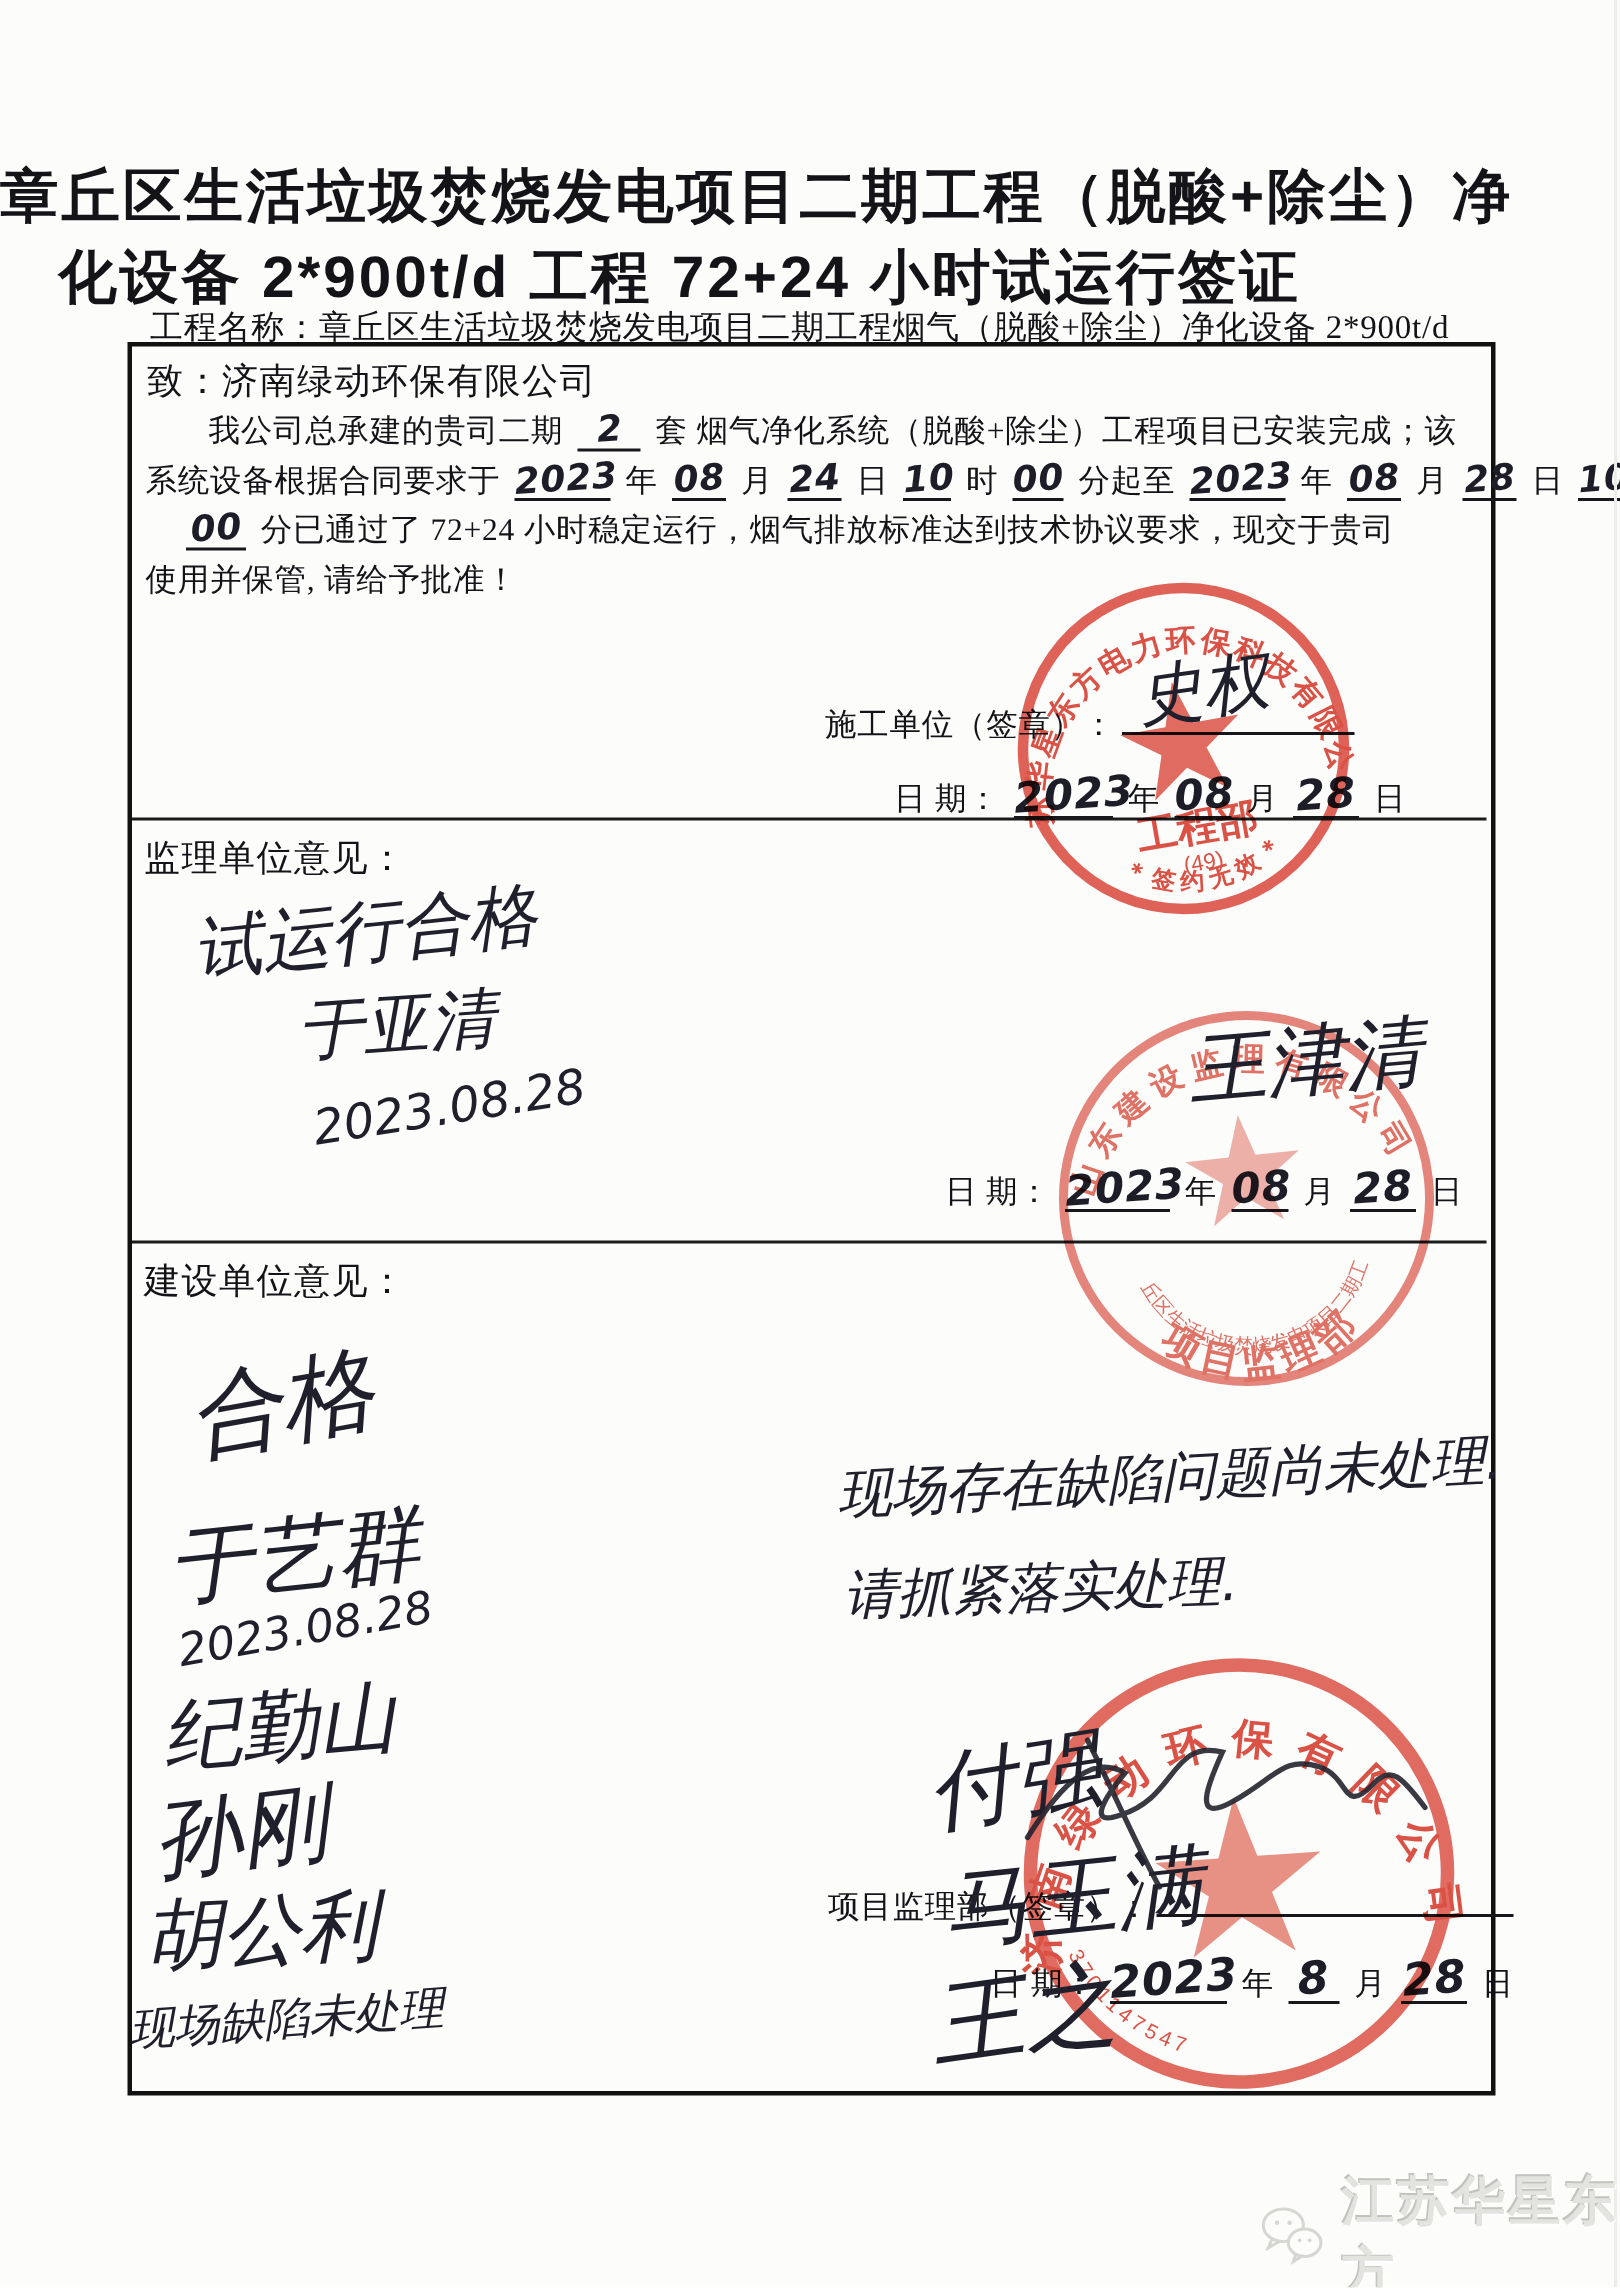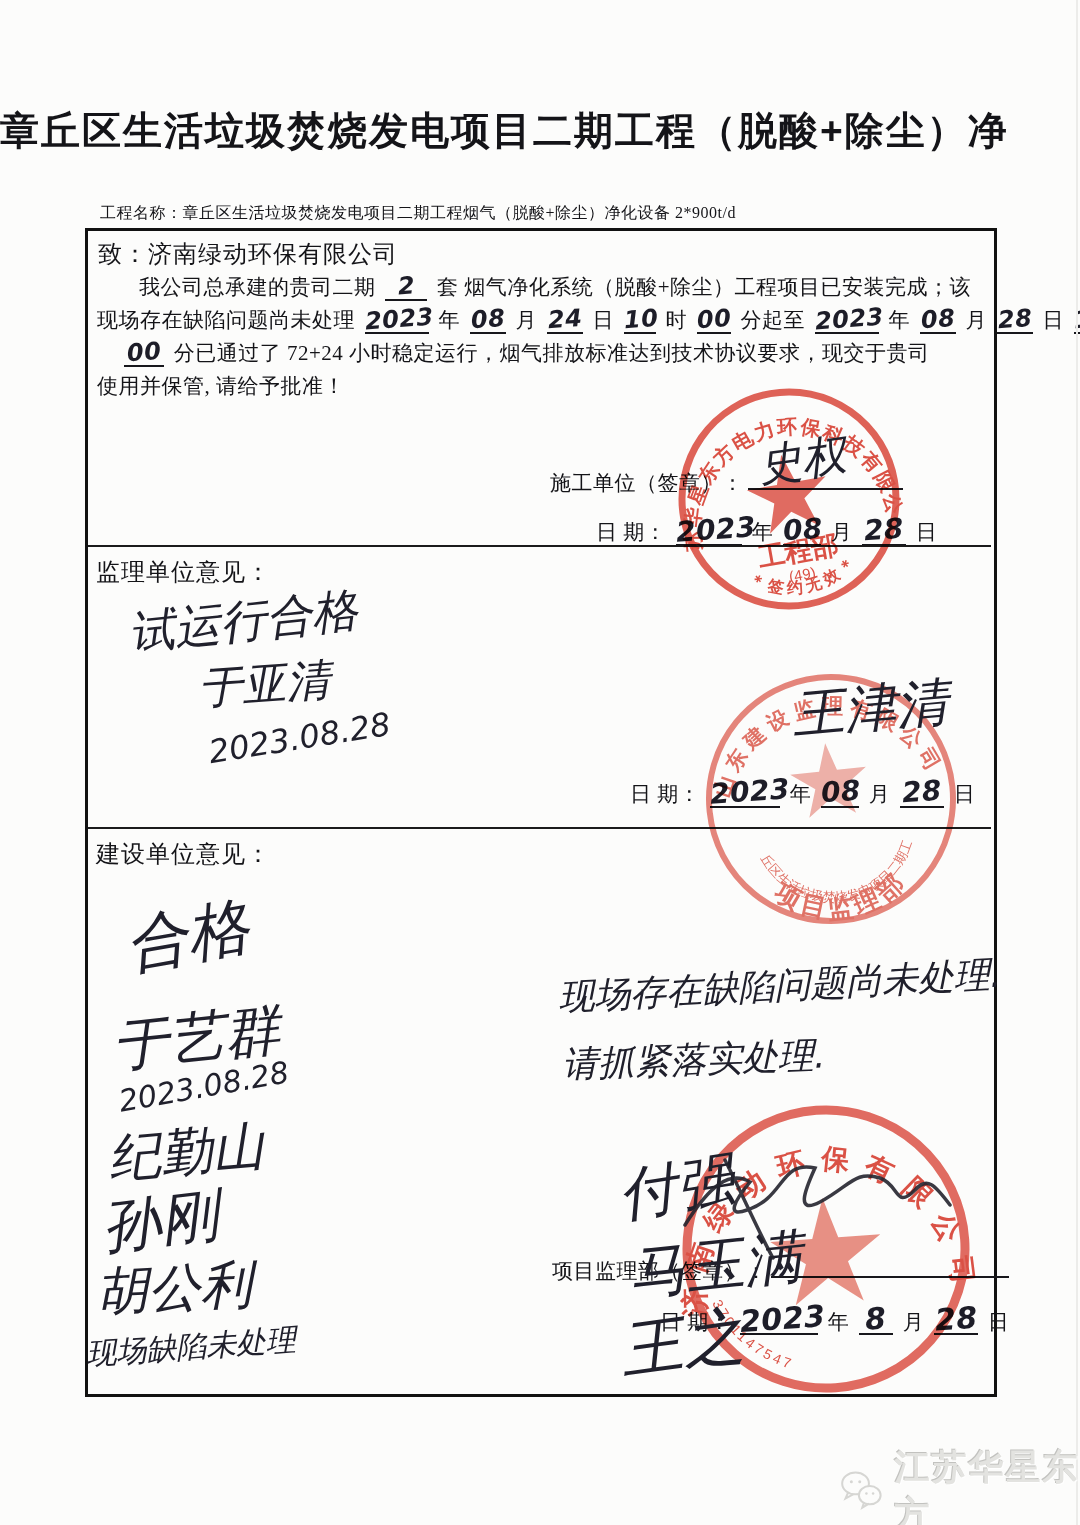--- a/index.html
+++ b/index.html
@@ -2,21 +2,21 @@
 <html><head>
 <meta charset="utf-8">
 <style>
   html,body{margin:0;padding:0;}
   body{background:#ffffff;}
   .page{position:relative;width:1080px;height:1525px;background:#fcfcfb;overflow:hidden;
         font-family:"Liberation Serif","DejaVu Serif",serif;color:#141418;}
   .abs{position:absolute;}
   .title{font-family:"Liberation Sans","DejaVu Sans",sans-serif;font-weight:bold;
          width:906px;text-align:center;letter-spacing:2px;font-size:39px;white-space:nowrap;}
-  .pname{font-size:16px;white-space:nowrap;letter-spacing:.5px;text-align:center;}
+  .pname{font-size:22px;white-space:nowrap;letter-spacing:.5px;text-align:center;}
   .docbox{border:3px solid #111;}
   .divider{background:#1b1b1b;height:2px;}
   .bodytext{font-size:21px;white-space:nowrap;letter-spacing:.5px;}
   .heading{font-size:24px;letter-spacing:1px;}
   .blank{display:inline-block;text-align:center;border-bottom:2px solid #17171c;
          vertical-align:baseline;height:24px;margin:0 4px;}
   .hwv{font-family:"DejaVu Sans",sans-serif;font-style:italic;font-weight:600;
        color:#1d1d28;font-size:24px;line-height:20px;display:inline-block;transform:rotate(-4deg);}
   .sig{position:absolute;font-family:"DejaVu Sans",sans-serif;font-style:italic;
        color:#20202c;white-space:nowrap;z-index:6;line-height:1;}
@@ -26,38 +26,39 @@
   .wm-text{font-family:"Liberation Sans","DejaVu Sans",sans-serif;font-size:35px;font-weight:bold;
            color:#e3e3e0;text-shadow:-1px -1px 0 #c2c2bf,1px 1px 1px #ffffff;letter-spacing:2px;}
   .edge{background:#ececea;}
 </style>
 </head>
 <body>
 
 <div class="page">
 
   <div class="abs title" style="top:104px;left:0;">章丘区生活垃圾焚烧发电项目二期工程（脱酸+除尘）净</div>
+  <div class="abs title" style="top:158px;left:0;">化设备 2*900t/d 工程 72+24 小时试运行签证</div>
 
   <div class="abs pname" style="left:100px;top:203px;">
     <span>工程名称：</span><span>章丘区生活垃圾焚烧发电项目二期工程烟气（脱酸+除尘）净化设备 2*900t/d</span>
   </div>
 
   <div class="abs docbox" style="left:85px;top:228px;width:906px;height:1163px;"></div>
 
   <div class="abs heading" style="left:98px;top:238px;">致：济南绿动环保有限公司</div>
 
   <div class="abs bodytext" style="left:139px;top:273px;">
     <span>我公司总承建的贵司二期</span>
     <span class="blank" style="width:42px;"><span class="hwv">2</span></span>
     <span>套</span>
     <span>烟气净化系统（脱酸+除尘）工程项目已安装完成；该</span>
   </div>
 
   <div class="abs bodytext" style="left:97px;top:306px;">
-    <span>现场存在缺陷问题尚未处理</span>
+    <span>系统设备根据合同要求于</span>
     <span class="blank" style="width:64px;"><span class="hwv">2023</span></span>
     <span>年</span>
     <span class="blank" style="width:36px;"><span class="hwv">08</span></span>
     <span>月</span>
     <span class="blank" style="width:36px;"><span class="hwv">24</span></span>
     <span>日</span>
     <span class="blank" style="width:32px;"><span class="hwv">10</span></span>
     <span>时</span>
     <span class="blank" style="width:34px;"><span class="hwv">00</span></span>
     <span>分起至</span>

